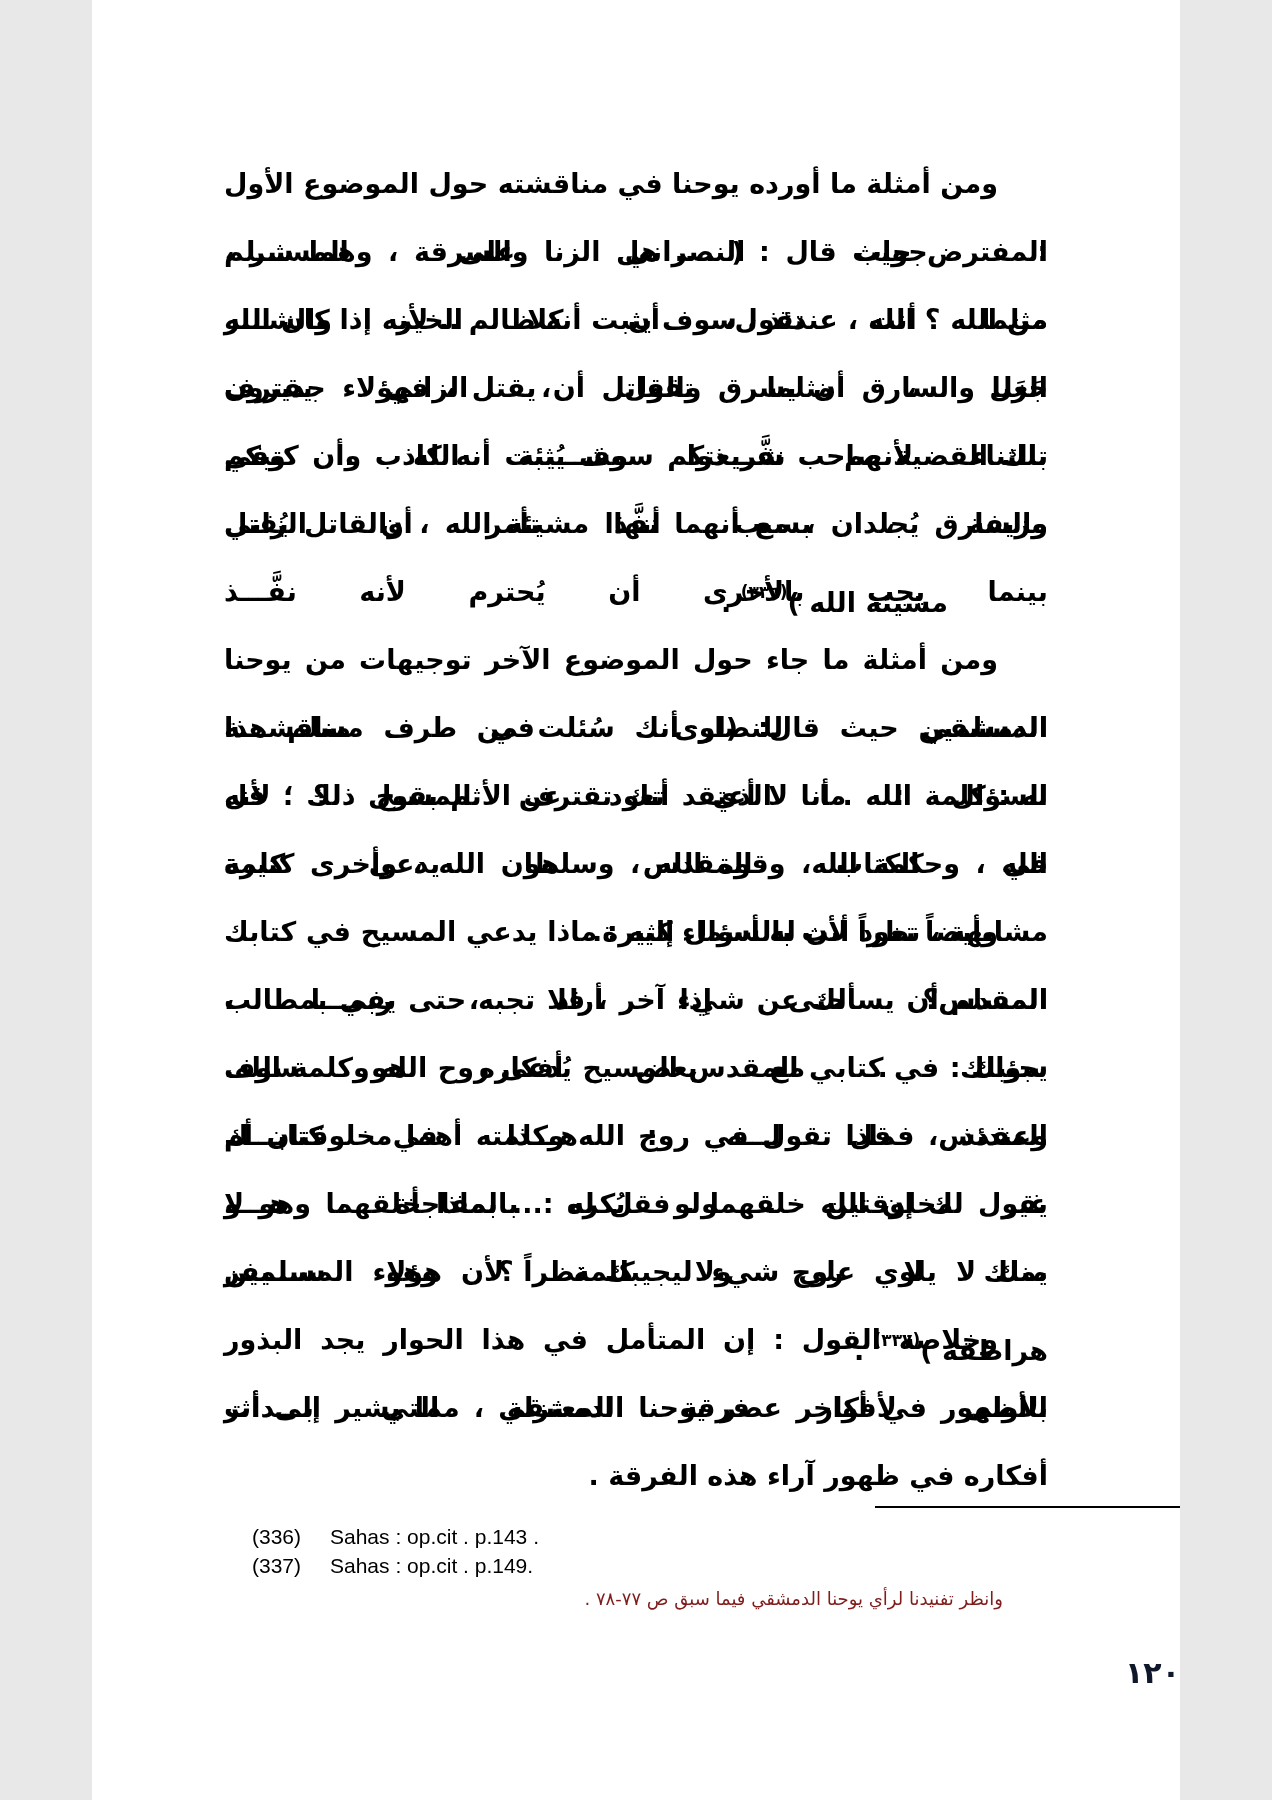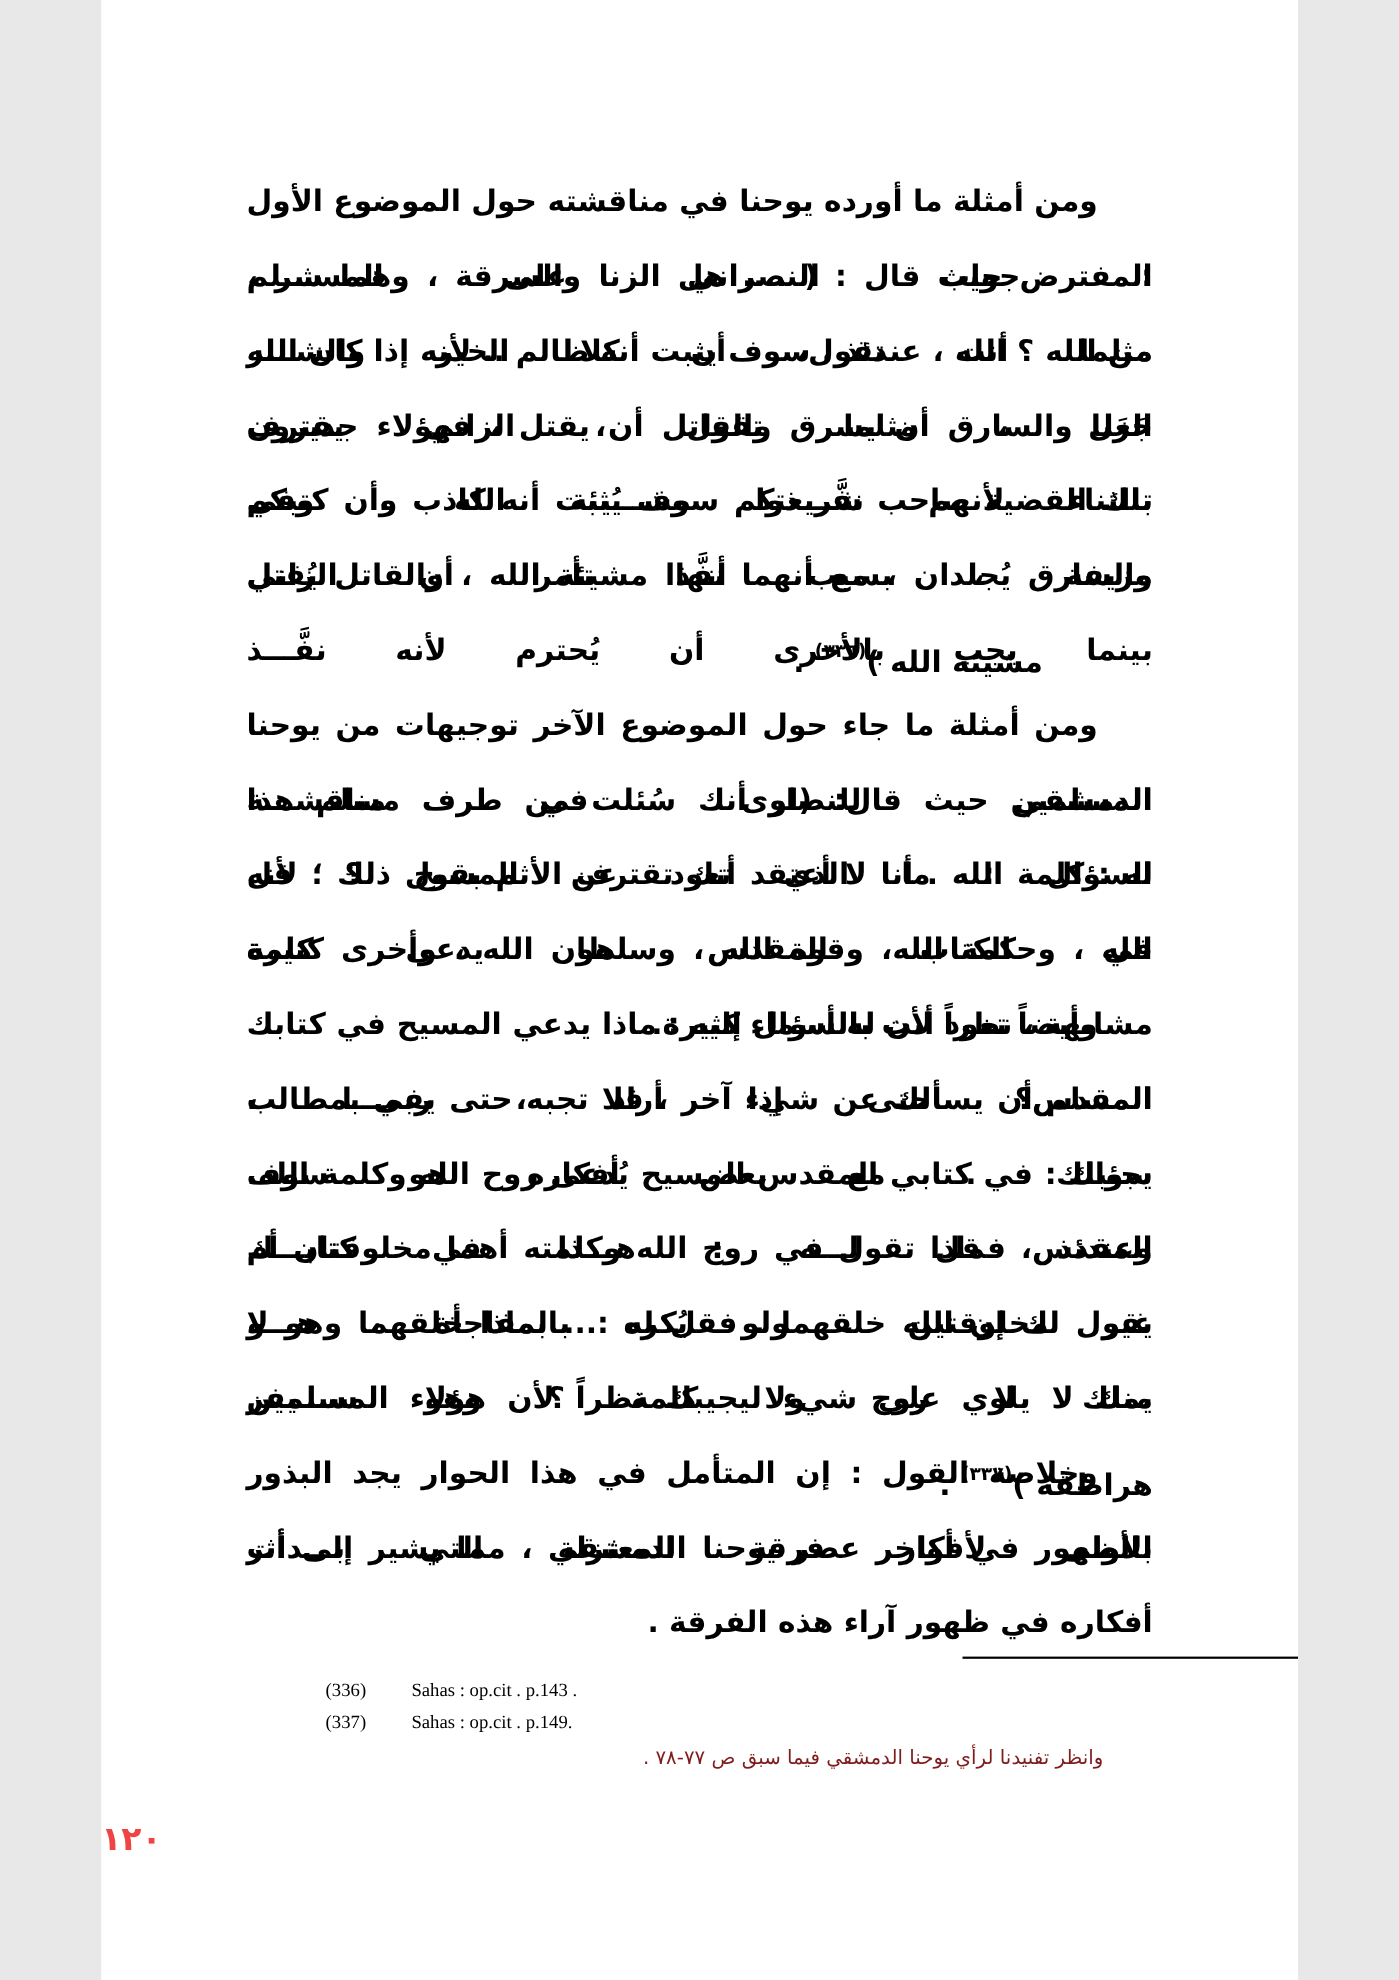--- a/index.html
+++ b/index.html
@@ -39,44 +39,43 @@
   }
   .fn-sep{
     position:absolute;
     top:1506px;left:783px;
     width:310px;height:2px;
     background:#000;
   }
   .fn-en{
     position:absolute;
     top:1522px;left:160px;
-    font-family:Liberation Serif, serif;
-    font-size:17px;
+    font-family:Liberation Sans, sans-serif;
+    font-size:21px;
     color:#000;
     direction:ltr;
-    margin-left:44px;
   }
   .fn-row{ height:29px; line-height:29px; }
   .fn-num{ display:inline-block; width:78px; }
   .fn-ar{
     position:absolute;
     top:1588px;right:177px;
     direction:rtl;
     font-size:18px;
     font-weight:normal;
     color:#7f1d1d;
     font-family:"DejaVu Sans",sans-serif;
   }
   .page-num{
     position:absolute;
     top:1655px;left:0;right:0;
-    text-align:left;
+    text-align:right;
     font-size:30px;
     font-weight:bold;
-    color:#ef4444;
+    color:#0f172a;
     direction:rtl;
   }
 </style>
 </head>
 <body>
 
 <div class="page">
 
   <div class="body-text">
 

